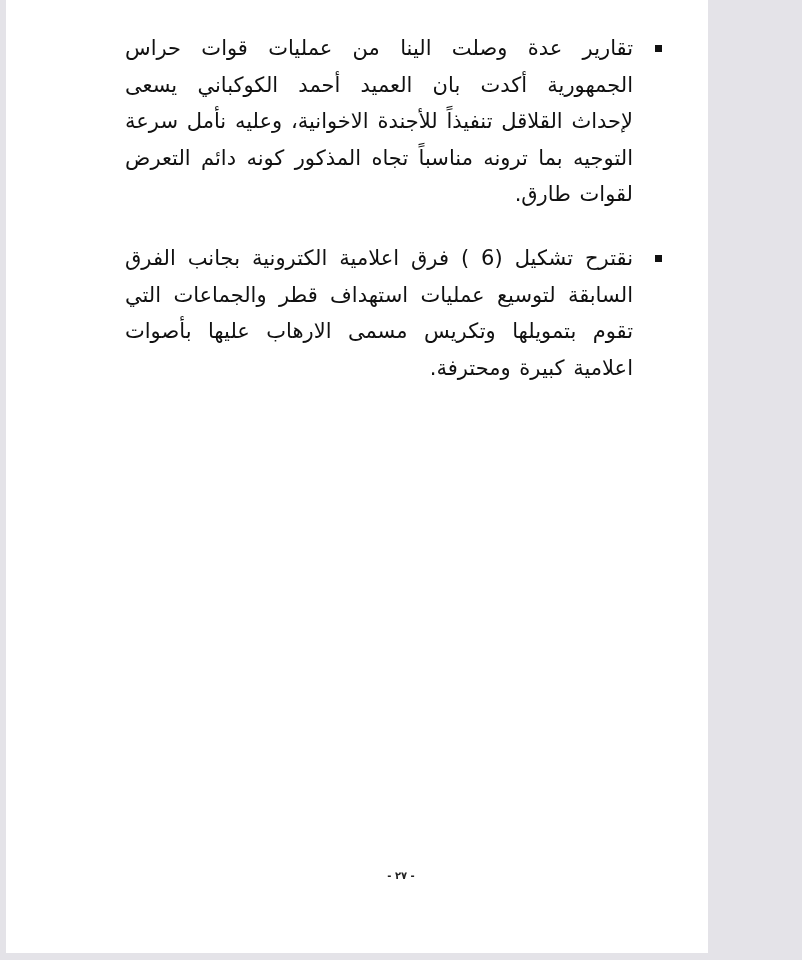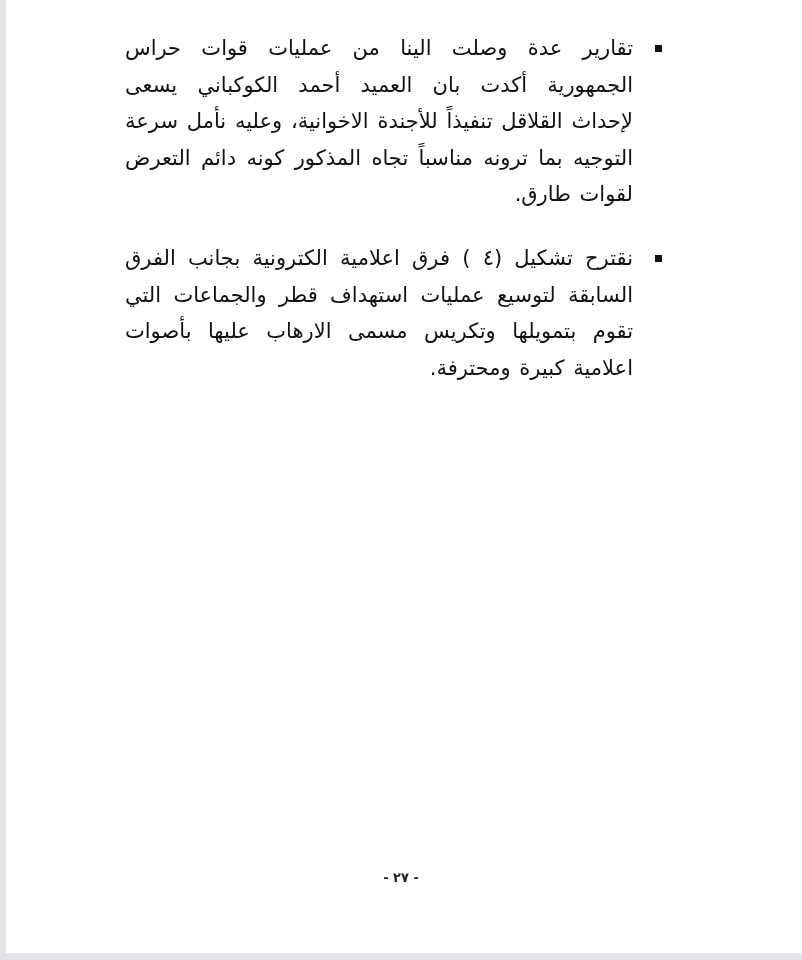--- a/index.html
+++ b/index.html
@@ -7,21 +7,21 @@
       padding: 0;
       width: 802px;
       height: 960px;
       overflow: hidden;
       background: #e4e3e8;
     }
     .page {
       position: absolute;
       left: 6px;
       top: 0;
-      width: 796px;
+      width: 702px;
       height: 953px;
       background: #ffffff;
     }
     .content {
       position: absolute;
       left: 119px;
       top: 30px;
       width: 540px;
       direction: rtl;
       font-family: "DejaVu Sans", sans-serif;
@@ -49,38 +49,38 @@
       word-spacing: 2px;
     }
     .page-number {
       position: absolute;
       left: 0;
       width: 790px;
       top: 870px;
       text-align: center;
       direction: rtl;
       font-family: "DejaVu Sans", sans-serif;
-      font-size: 13px;
+      font-size: 10px;
       font-weight: bold;
       color: #222;
     }
   </style>
 </head>
 <body>
 
 <div class="page">
   <div class="content">
 
     <div class="bullet-item">
       <span class="bullet"></span>
       <span class="bullet-text">تقارير عدة وصلت الينا من عمليات قوات حراس الجمهورية أكدت بان العميد أحمد الكوكباني يسعى لإحداث القلاقل تنفيذاً للأجندة الاخوانية، وعليه نأمل سرعة التوجيه بما ترونه مناسباً تجاه المذكور كونه دائم التعرض لقوات طارق.</span>
     </div>
 
 
     <div class="bullet-item">
       <span class="bullet"></span>
-      <span class="bullet-text">نقترح تشكيل (٤ ) فرق اعلامية الكترونية بجانب الفرق السابقة لتوسيع عمليات استهداف قطر والجماعات التي تقوم بتمويلها وتكريس مسمى الارهاب عليها بأصوات اعلامية كبيرة ومحترفة.</span>
+      <span class="bullet-text">نقترح تشكيل (6 ) فرق اعلامية الكترونية بجانب الفرق السابقة لتوسيع عمليات استهداف قطر والجماعات التي تقوم بتمويلها وتكريس مسمى الارهاب عليها بأصوات اعلامية كبيرة ومحترفة.</span>
     </div>
 
   </div>
 
   <div class="page-number">- ٢٧ -</div>
 </div>
 
 </body></html>

